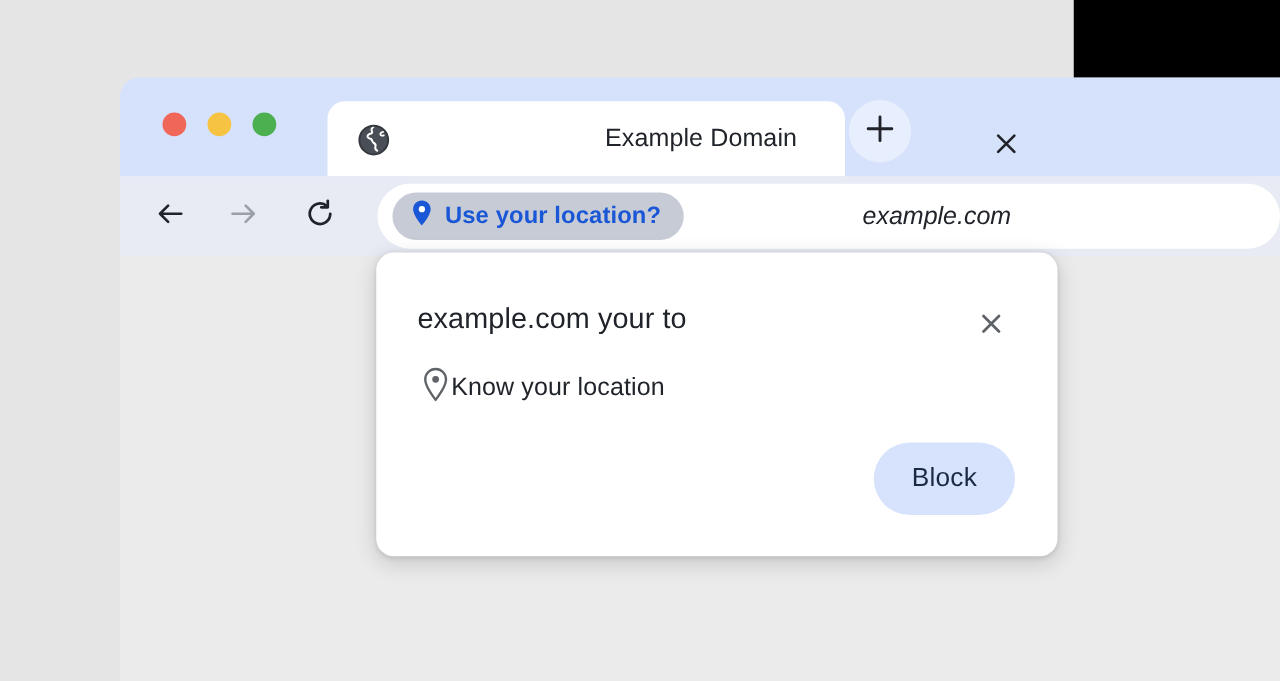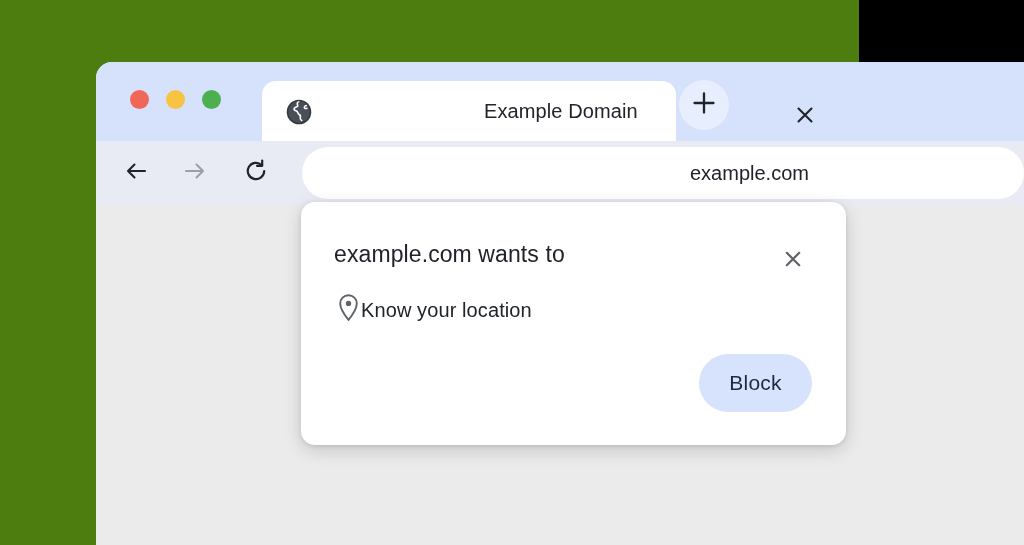--- a/index.html
+++ b/index.html
@@ -10,21 +10,21 @@
     height: 545px;
     overflow: hidden;
     font-family: "Liberation Sans", sans-serif;
     -webkit-font-smoothing: antialiased;
   }
 
   #stage {
     position: relative;
     width: 859px;
     height: 545px;
-    background: #4d7c0f;
+    background: #e5e5e5;
   }
 
   
   .browser-window {
     position: absolute;
     left: 96px;
     top: 62px;
     width: 928px;
     height: 483px;
     background: #d6e2fb;
@@ -173,20 +173,21 @@
   .omni-url {
     position: absolute;
     left: 388px;
     top: 0;
     height: 52px;
     display: flex;
     align-items: center;
     font-size: 20px;
     color: #20242a;
     white-space: nowrap;
+    font-style: italic;
   }
 
   
   .viewport {
     position: absolute;
     left: 0;
     top: 143px;
     width: 928px;
     height: 340px;
     background: #ebebeb;
@@ -326,32 +327,41 @@
         <span>
           <svg width="28" height="28" viewBox="0 0 28 28">
             <path d="M22.2 14a8.2 8.2 0 1 1-2.6-6" fill="none" stroke="#20242a" stroke-width="2.2" stroke-linecap="round"></path>
             <path d="M20.2 3.6 L20.2 8.8 L15 8.8" fill="none" stroke="#20242a" stroke-width="2.2" stroke-linecap="round" stroke-linejoin="round"></path>
           </svg>
         </span>
       </div>
 
       <div class="omnibox">
 
+        <div class="loc-chip">
+          <span>
+            <svg width="19" height="23" viewBox="0 0 19 23">
+              <path d="M9.5 1.4c-3.9 0-7 3.1-7 7 0 5.1 7 13 7 13s7-7.9 7-13c0-3.9-3.1-7-7-7z" fill="#1a57d6"></path>
+              <circle cx="9.5" cy="8.3" r="2.5" fill="#ffffff"></circle>
+            </svg>
+          </span>
+          <span class="loc-chip-label">Use your location?</span>
+        </div>
 
         <span class="omni-url">example.com</span>
       </div>
     </div>
 
     <div class="viewport"></div>
 
   </div>
 
   <div class="perm-dialog">
 
-    <div class="perm-title">example.com wants to</div>
+    <div class="perm-title">example.com your to</div>
 
     <div class="perm-close">
       <svg width="22" height="22" viewBox="0 0 22 22">
         <path d="M4.8 4.8 L17.2 17.2 M17.2 4.8 L4.8 17.2" stroke="#5f6368" stroke-width="2.2" stroke-linecap="round"></path>
       </svg>
     </div>
 
     <div class="perm-row">
       <span>
         <svg width="25" height="30" viewBox="0 0 25 30">

